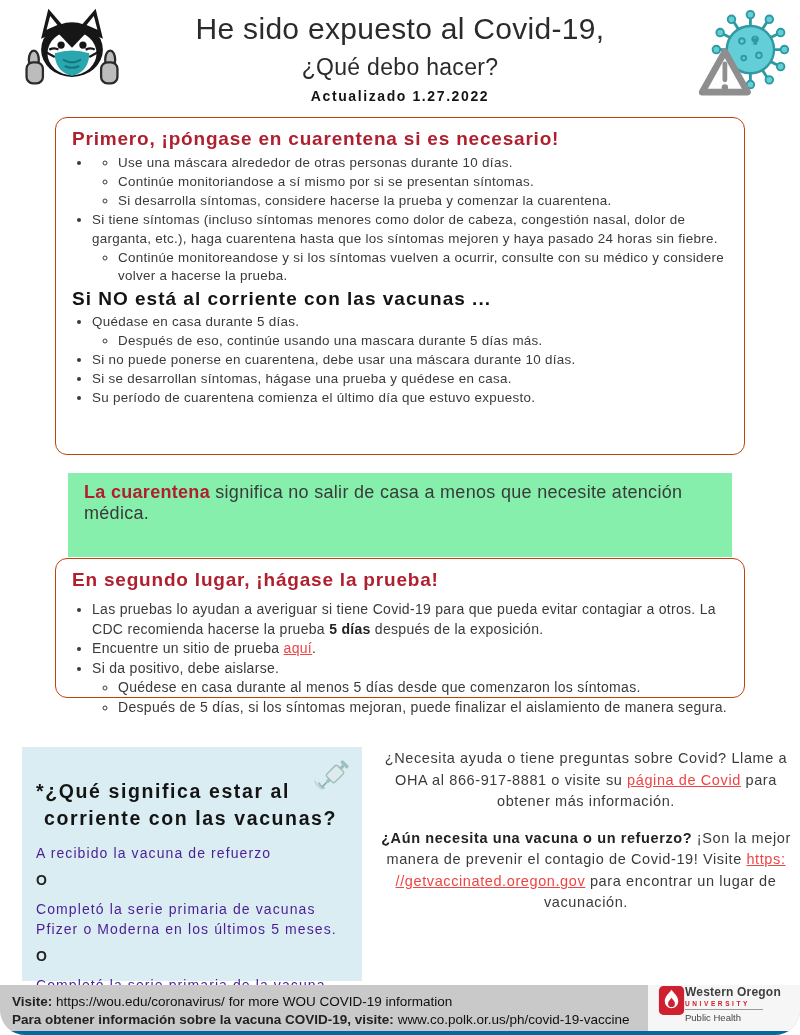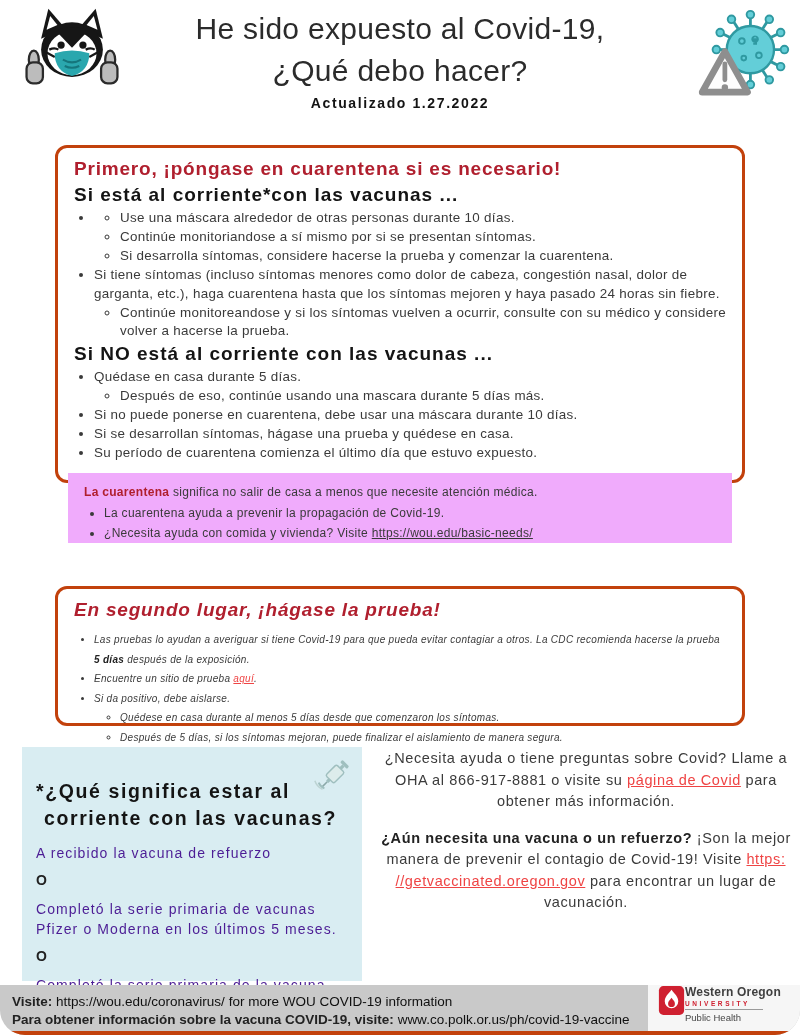--- a/index.html
+++ b/index.html
@@ -5,36 +5,36 @@
   * { margin:0; padding:0; box-sizing:border-box; }
   html,body { width:800px; background:#fff; }
   body { font-family:"Liberation Sans","DejaVu Sans",sans-serif; color:#222; }
   .page { position:relative; width:800px; height:1035px; background:#fff; overflow:hidden;border-radius:25px; }
 
   
   .mascot { position:absolute; left:22px; top:6px; }
   .alert  { position:absolute; right:8px; top:8px; }
   .titles { position:absolute; left:128px; right:128px; top:12px; text-align:center; }
   .title-l1 { font-size:30px; color:#2b2b2b; letter-spacing:0.3px; }
-  .title-l2 { font-size:30px; color:#2b2b2b; margin-top:8px; letter-spacing:0.3px; }
+  .title-l2 { font-size:23px; color:#2b2b2b; margin-top:8px; letter-spacing:0.3px; }
   .updated  { font-size:14px; font-weight:bold; letter-spacing:1.6px; color:#141414; margin-top:7px; }
 
   
-  .teal-box { position:absolute; border:3px solid #c2410c; border-radius:12px; background:#fff; padding:8px 14px;margin-top:28px; }
+  .teal-box { position:absolute; border:1px solid #c2410c; border-radius:12px; background:#fff; padding:8px 14px; }
   .box1 { left:55px; top:117px; width:690px; height:338px; }
-  .box2 { left:55px; top:558px; width:690px; height:140px;font-style:italic; }
+  .box2 { left:55px; top:558px; width:690px; height:140px; }
   .red-h   { color:#b01f2e; font-size:19px; font-weight:bold; letter-spacing:0.8px; margin:2px 0 4px 2px; }
   .black-h { color:#141414; font-size:19px; font-weight:bold; letter-spacing:1px; margin:2px 0 3px 2px; }
   ul.l1 { list-style:disc; margin:0 0 1px 22px; font-size:13.4px; line-height:18.9px; color:#3a3a3a; letter-spacing:0.3px; }
   ul.l2 { list-style:circle; margin:0 0 0 26px; }
-  .box2 ul.l1 { font-size:10px; line-height:19.6px; }
-
-  
-  .qnote { position:absolute; left:68px; top:473px; width:664px; height:70px; background:#f0abfc;
-           padding:9px 16px 0; font-size:12px; line-height:20.5px; color:#3a3a3a; letter-spacing:0.3px; }
+  .box2 ul.l1 { font-size:14px; line-height:19.6px; }
+
+  
+  .qnote { position:absolute; left:68px; top:473px; width:664px; height:84px; background:#86efac;
+           padding:9px 16px 0; font-size:18px; line-height:20.5px; color:#3a3a3a; letter-spacing:0.3px; }
   .qnote ul { list-style:disc; margin-left:20px; }
   .lead-red { color:#b01f2e; font-weight:bold; }
 
   .bold { font-weight:bold; color:#222; }
   .tlink { color:#ef4444; text-decoration:underline; }
   .dlink { color:#3a3a3a; text-decoration:underline; }
 
   
   .vbox { position:absolute; left:22px; top:747px; width:340px; height:234px; background:#d9edf2; padding:31px 14px 0 14px; }
   .vh  { font-size:19.5px; font-weight:bold; letter-spacing:1.6px; line-height:27px; color:#141414; }
@@ -43,21 +43,21 @@
   .vor { font-size:14px; font-weight:bold; color:#222; margin-top:8px; letter-spacing:1px; }
   .syringe { position:absolute; right:8px; top:8px; }
 
   
   .help { position:absolute; left:375px; top:748px; width:422px; text-align:center;
           font-size:14.5px; line-height:21.5px; letter-spacing:0.6px; color:#3b3b3b; }
   .help p { margin-bottom:15px; }
 
   
   .footer { position:absolute; left:0; top:985px; width:800px; height:50px; background:#c9c9c9;
-            padding:8px 0 0 12px; border-bottom:4px solid #c2410c; }
+            padding:8px 0 0 12px; border-bottom:4px solid #0369a1; }
   .fline { font-size:13.5px; line-height:17.5px; color:#101010; }
   .logo  { position:absolute; right:0; top:0; width:152px; height:46px; background:#f6f6f6;
            display:flex; padding-left:10px; }
   .logo-text { display:flex; flex-direction:column; }
   .lt1 { font-size:12px; font-weight:bold; color:#3f3f3f; letter-spacing:0.2px; }
   .lt2 { font-size:6.5px; font-weight:bold; color:#cf2030; letter-spacing:2.6px; margin:1px 0 2px; }
   .lt3 { font-size:9.5px; color:#454545; border-top:1px solid #9a9a9a; padding-top:2px; width:78px; }
 </style>
 </head>
 <body>
@@ -135,21 +135,20 @@
         <path d="M71 30 a3 3 0 1 1 -0.1 0 M70 33 h2 v5 h-2 z"></path>
       </g>
       <path d="M39 46 L63 89 L15 89 Z" fill="#fdfdfd" stroke="#8e8e8e" stroke-width="7" stroke-linejoin="round"></path>
       <line x1="39" y1="59" x2="39" y2="76" stroke="#8e8e8e" stroke-width="5" stroke-linecap="round"></line>
       <circle cx="39" cy="84" r="3.4" fill="#8e8e8e"></circle>
     </svg>
   </div>
 
   <section class="teal-box box1">
     <h2 class="red-h">Primero, ¡póngase en cuarentena si es necesario!</h2>
-    <h3 class="black-h">Si está al corriente*con las vacunas ...</h3>
     <ul class="l1">
       <li>
         <ul class="l2">
           <li>Use una máscara alrededor de otras personas durante 10 días.</li>
           <li>Continúe monitoriandose a sí mismo por si se presentan síntomas.</li>
           <li>Si desarrolla síntomas, considere hacerse la prueba y comenzar la cuarentena.</li>
         </ul>
       </li>
       <li>
         <span>Si tiene síntomas (incluso síntomas menores como dolor de cabeza, congestión nasal, dolor de garganta, etc.), haga cuarentena hasta que los síntomas mejoren y haya pasado 24 horas sin fiebre.</span>
@@ -169,26 +168,20 @@
       <li>Si no puede ponerse en cuarentena, debe usar una máscara durante 10 días.</li>
       <li>Si se desarrollan síntomas, hágase una prueba y quédese en casa.</li>
       <li>Su período de cuarentena comienza el último día que estuvo expuesto.</li>
     </ul>
   </section>
 
   <aside class="qnote">
     <div>
       <span class="lead-red">La cuarentena</span><span> significa no salir de casa a menos que necesite atención médica.</span>
     </div>
-    <ul>
-      <li>La cuarentena ayuda a prevenir la propagación de Covid-19.</li>
-      <li>
-        <span>¿Necesita ayuda con comida y vivienda? Visite </span><a class="dlink" href="#">https://wou.edu/basic-needs/</a>
-      </li>
-    </ul>
   </aside>
 
   <section class="teal-box box2">
     <h2 class="red-h" style="margin-bottom:9px;">En segundo lugar, ¡hágase la prueba!</h2>
     <ul class="l1">
       <li>
         <span>Las pruebas lo ayudan a averiguar si tiene Covid-19 para que pueda evitar contagiar a otros. La CDC recomienda hacerse la prueba </span><span class="bold">5 días</span><span> después de la exposición.</span>
       </li>
       <li>
         <span>Encuentre un sitio de prueba </span><a class="tlink" href="#">aquí</a><span>.</span>

